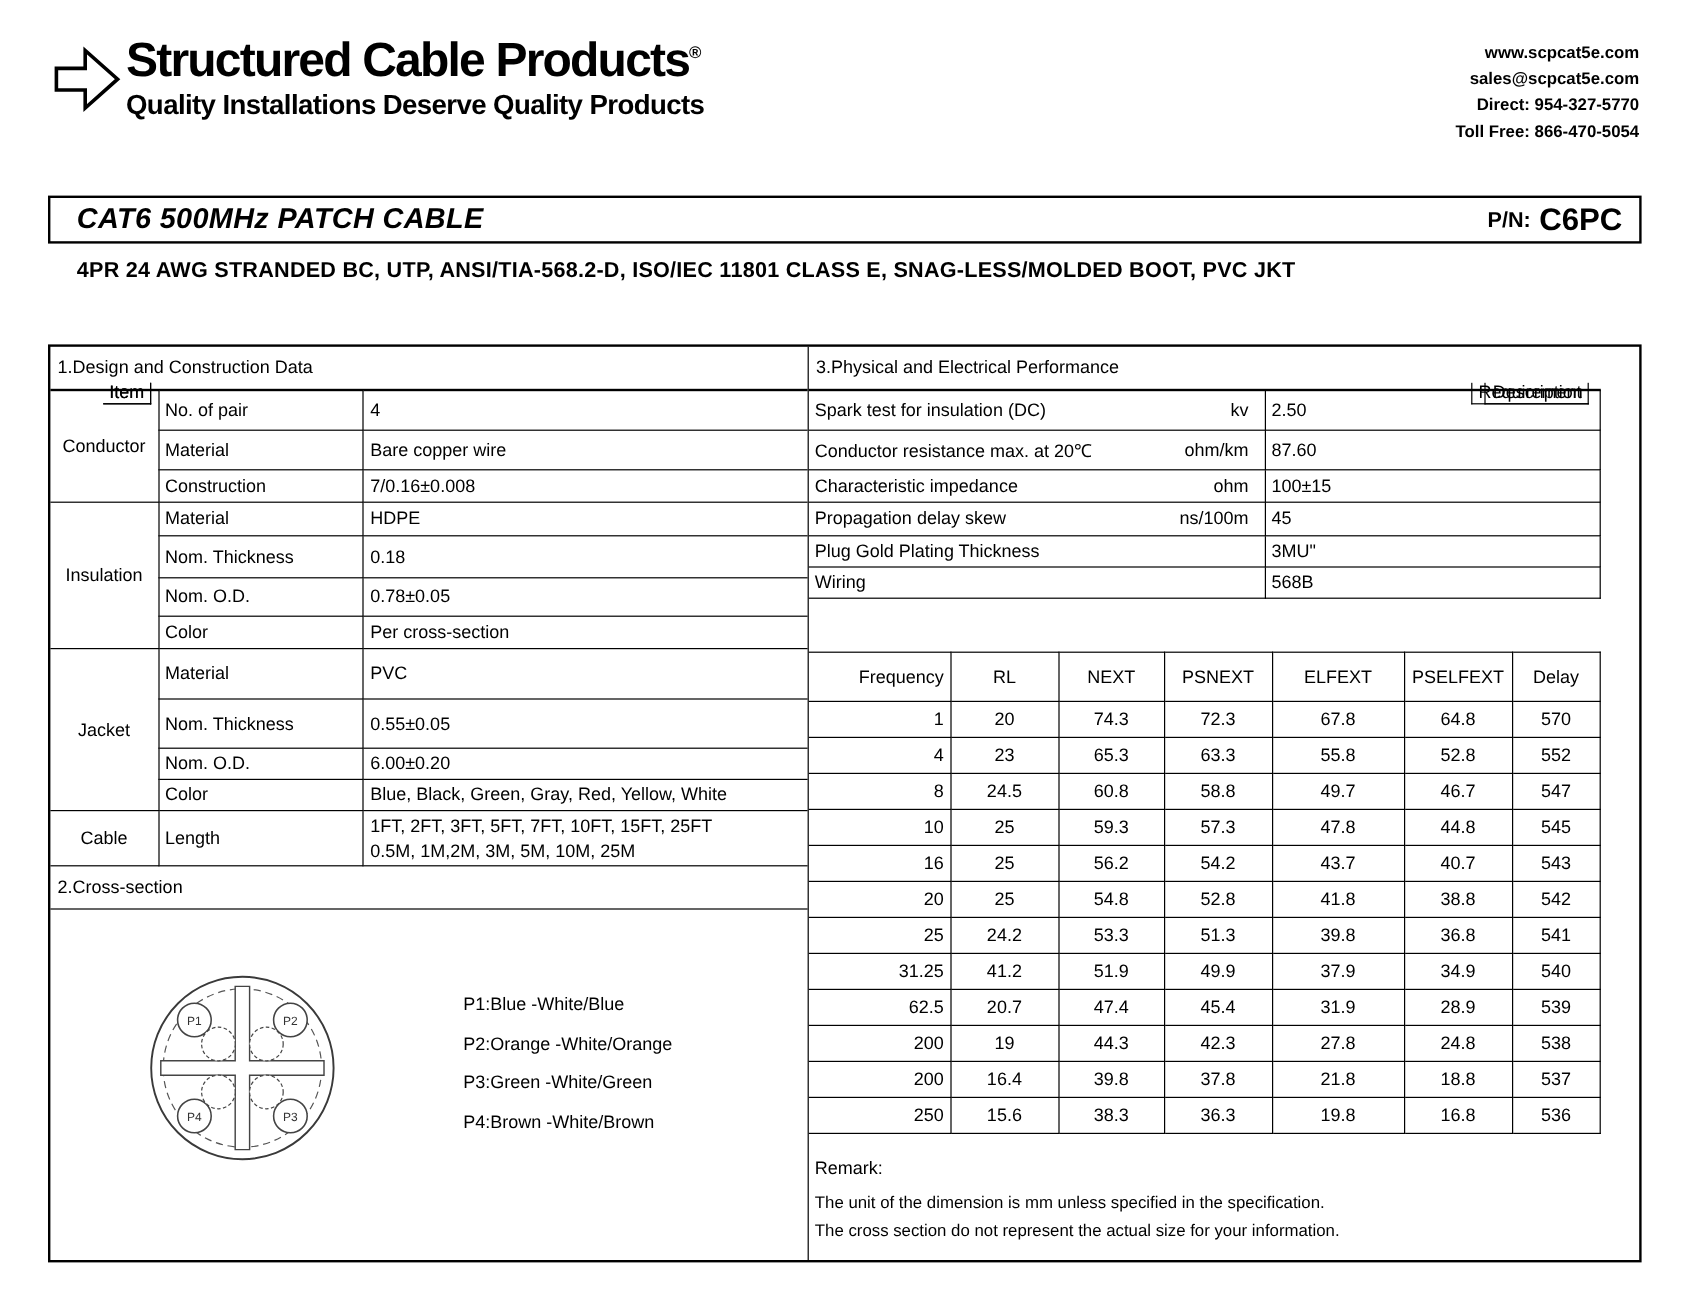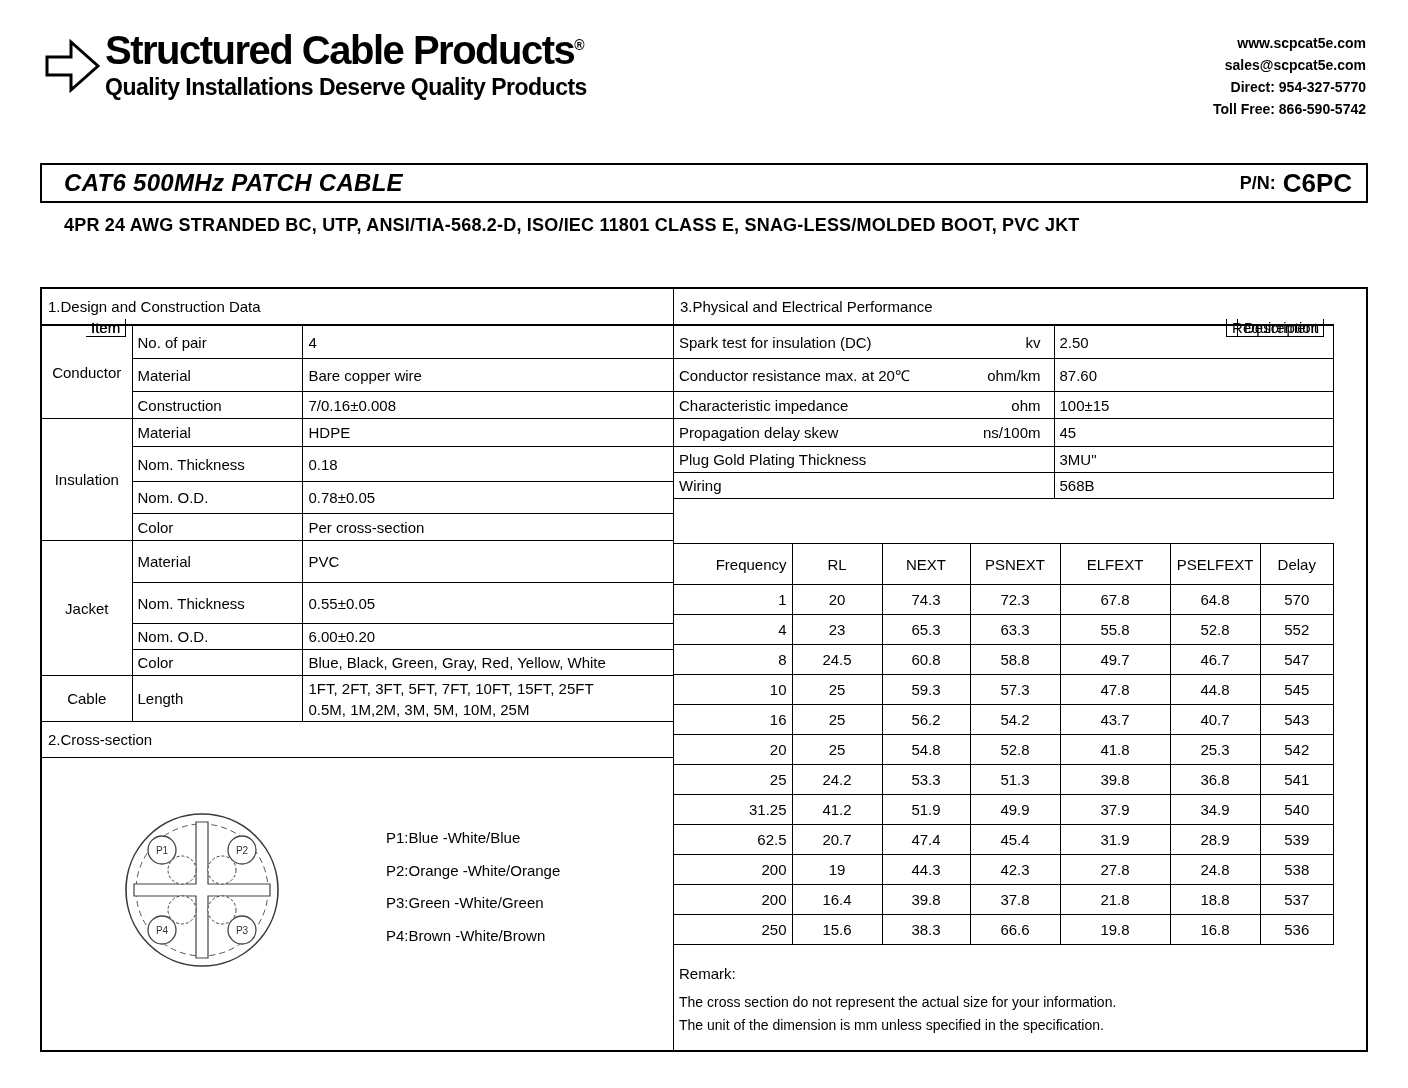--- a/index.html
+++ b/index.html
@@ -85,21 +85,21 @@
       </svg>
       <div class="brand">
         <div class="brand-name"><span>Structured Cable Products</span><sup>®</sup></div>
         <div class="brand-tagline">Quality Installations Deserve Quality Products</div>
       </div>
     </div>
     <div class="contact">
       <div>www.scpcat5e.com</div>
       <div>sales@scpcat5e.com</div>
       <div>Direct: 954-327-5770</div>
-      <div>Toll Free: 866-590-5742</div>
+      <div>Toll Free: 866-470-5054</div>
     </div>
   </div>
 
   <div class="title-bar">
     <div class="doc-title">CAT6 500MHz PATCH CABLE</div>
     <div class="pn">
       <span class="pn-label">P/N:</span>
       <span class="pn-value">C6PC</span>
     </div>
   </div>
@@ -342,21 +342,21 @@
               <td>43.7</td>
               <td>40.7</td>
               <td>543</td>
             </tr>
             <tr>
               <td>20</td>
               <td>25</td>
               <td>54.8</td>
               <td>52.8</td>
               <td>41.8</td>
-              <td>25.3</td>
+              <td>38.8</td>
               <td>542</td>
             </tr>
             <tr>
               <td>25</td>
               <td>24.2</td>
               <td>53.3</td>
               <td>51.3</td>
               <td>39.8</td>
               <td>36.8</td>
               <td>541</td>
@@ -394,29 +394,29 @@
               <td>39.8</td>
               <td>37.8</td>
               <td>21.8</td>
               <td>18.8</td>
               <td>537</td>
             </tr>
             <tr>
               <td>250</td>
               <td>15.6</td>
               <td>38.3</td>
-              <td>66.6</td>
+              <td>36.3</td>
               <td>19.8</td>
               <td>16.8</td>
               <td>536</td>
             </tr>
           </tbody>
       </table>
 
       <div class="remark">
         <div class="remark-label">Remark:</div>
+        <div class="remark-line">The unit of the dimension is mm unless specified in the specification.</div>
         <div class="remark-line">The cross section do not represent the actual size for your information.</div>
-        <div class="remark-line">The unit of the dimension is mm unless specified in the specification.</div>
       </div>
     </div>
 
   </div>
 </div>
 
 </body></html>

